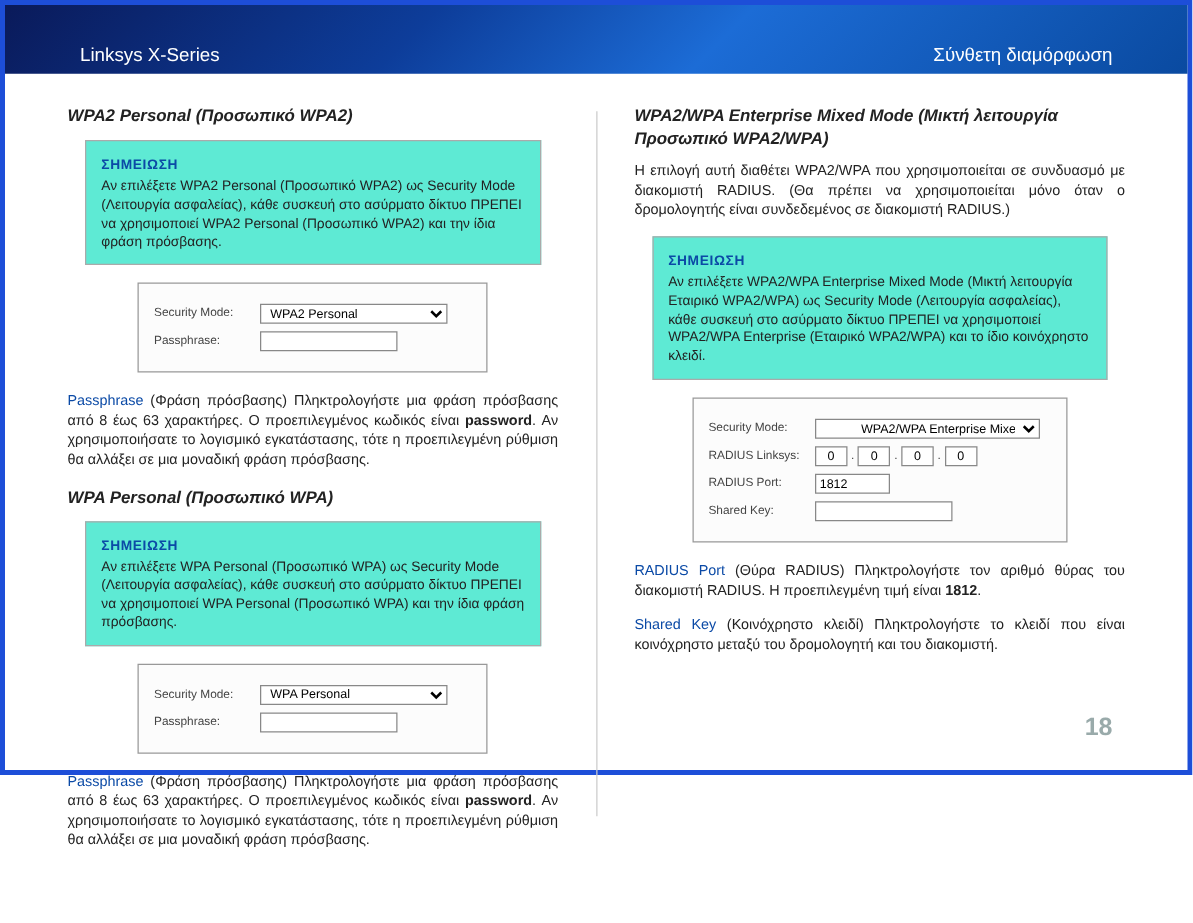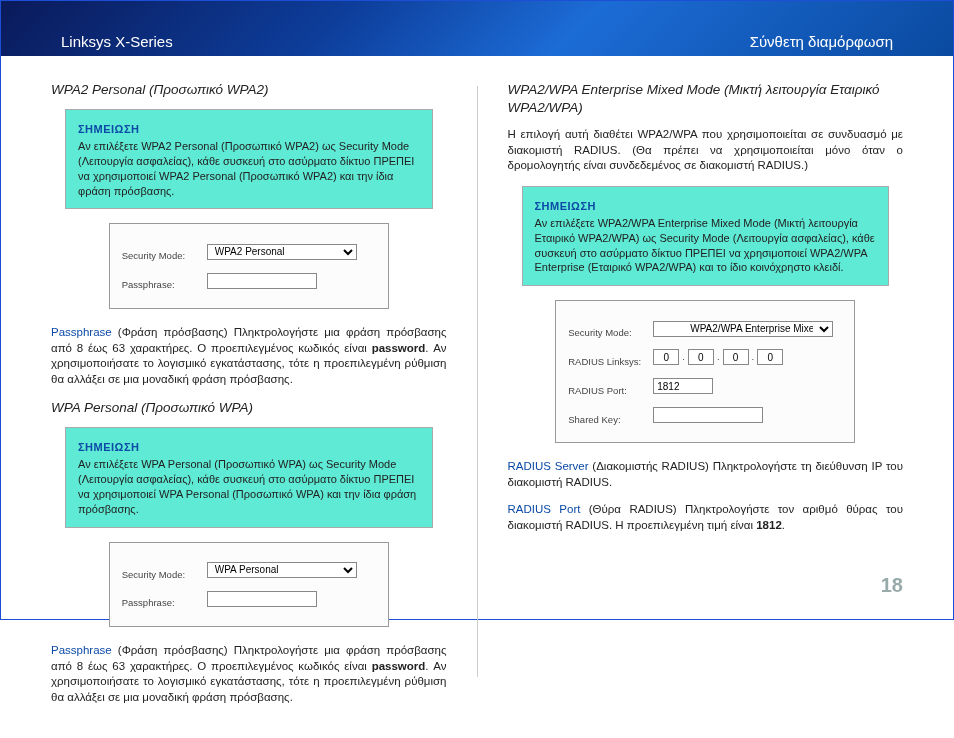--- a/index.html
+++ b/index.html
@@ -1,17 +1,17 @@
 <!DOCTYPE html>
 <html><head>
 <meta charset="utf-8">
 <style>
   * { box-sizing: border-box; margin: 0; padding: 0; }
   html, body { width: 954px; height: 738px; font-family: "Segoe UI", Arial, sans-serif; background: #fff; color: #222; }
-  .page { width: 954px; height: 620px; position: relative; background: #fff; border: 1px solid #1d4ed8; }
+  .page { width: 954px; height: 620px; position: relative; background: #fff; border: 4px solid #1d4ed8; }
   .header {
     height: 55px;
     background: linear-gradient(135deg, #0a1a5a 0%, #0d3d9a 35%, #1c6cd6 60%, #0a4aa0 100%);
     color: #fff;
     display: flex;
     align-items: flex-end;
     padding: 0 60px 6px 60px;
     justify-content: space-between;
     font-size: 15px;
     font-weight: 300;
@@ -20,21 +20,21 @@
     display: flex;
     padding: 25px 50px 0 50px;
     gap: 30px;
     font-size: 11.5px;
     line-height: 1.35;
   }
   .col { flex: 1; }
   .divider { width:1px; background:#ccc; margin: 5px 0 40px 0; }
   h3 {
     font-size: 13.5px;
-    font-weight: 400;
+    font-weight: 700;
     font-style: italic;
     margin: 0 0 10px 0;
   }
   .note {
     border: 1px solid #aaa;
     background: #5eead4;
     padding: 12px 12px 10px 12px;
     margin: 0 14px 14px 14px;
     font-size: 11px;
   }
@@ -42,33 +42,33 @@
   .panel {
     border: 1px solid #999;
     background: #fcfcfc;
     width: 280px;
     margin: 0 auto 16px auto;
     padding: 10px 12px 10px 12px;
     font-size: 9.5px;
     color:#444;
   }
   .panel .row { display:flex; align-items:center; margin:6px 0; }
-  .panel .lbl { width:85px;margin-top:10px; }
+  .panel .lbl { width:85px; }
   .panel select, .panel .txt, .panel .ip {
     font-size: 10px; height:16px; border:1px solid #888; background:#fff; padding:0 3px;
   }
   .panel select { width:150px; }
   .panel .txt { width:110px; }
   .panel .ip { width:26px; text-align:center; }
   .panel .dot { margin: 0 3px; }
   .para { margin: 0 0 12px 0; text-align: justify; }
   .term { color:#0b4aa6; font-weight:400; }
   .b { font-weight:700; }
   .page-num {
-    position: absolute; right: 50px; bottom: 22px;
+    position: absolute; right: 60px; bottom: 22px;
     color:#9aa; font-size: 20px; font-weight:700;
   }
 </style>
 </head>
 <body>
 
 <div class="page">
 
   <div class="header">
     <span>Linksys X-Series</span>
@@ -114,21 +114,21 @@
         </div>
       </div>
       <p class="para">
         <span class="term">Passphrase</span><span> (Φράση πρόσβασης) Πληκτρολογήστε μια φράση πρόσβασης από 8 έως 63 χαρακτήρες. Ο προεπιλεγμένος κωδικός είναι </span><span class="b">password</span><span>. Αν χρησιμοποιήσατε το λογισμικό εγκατάστασης, τότε η προεπιλεγμένη ρύθμιση θα αλλάξει σε μια μοναδική φράση πρόσβασης.</span>
       </p>
     </div>
 
     <div class="divider"></div>
 
     <div class="col">
-      <h3>WPA2/WPA Enterprise Mixed Mode (Μικτή λειτουργία Εταιρικό WPA2/WPA)</h3>
+      <h3>WPA2/WPA Enterprise Mixed Mode (Μικτή λειτουργία Προσωπικό WPA2/WPA)</h3>
       <p class="para">Η επιλογή αυτή διαθέτει WPA2/WPA που χρησιμοποιείται σε συνδυασμό με διακομιστή RADIUS. (Θα πρέπει να χρησιμοποιείται μόνο όταν ο δρομολογητής είναι συνδεδεμένος σε διακομιστή RADIUS.)</p>
       <div class="note">
         <div class="note-title">ΣΗΜΕΙΩΣΗ</div>
         <div>Αν επιλέξετε WPA2/WPA Enterprise Mixed Mode (Μικτή λειτουργία Εταιρικό WPA2/WPA) ως Security Mode (Λειτουργία ασφαλείας), κάθε συσκευή στο ασύρματο δίκτυο ΠΡΕΠΕΙ να χρησιμοποιεί WPA2/WPA Enterprise (Εταιρικό WPA2/WPA) και το ίδιο κοινόχρηστο κλειδί.</div>
       </div>
       <div class="panel" style="width:300px;">
         <div class="row">
           <span class="lbl">Security Mode:</span>
           <select style="width:180px;padding-left:32px;"><option>WPA2/WPA Enterprise Mixed Mode</option></select>
         </div>
@@ -145,23 +145,23 @@
         <div class="row">
           <span class="lbl">RADIUS Port:</span>
           <input class="txt" style="width: 60px;" value="1812">
         </div>
         <div class="row">
           <span class="lbl">Shared Key:</span>
           <input class="txt" value="" style="">
         </div>
       </div>
       <p class="para">
-        <span class="term">RADIUS Server</span><span> (Διακομιστής RADIUS)  Πληκτρολογήστε τη διεύθυνση IP του διακομιστή RADIUS.</span>
+        <span class="term">RADIUS Port</span><span> (Θύρα RADIUS) Πληκτρολογήστε τον αριθμό θύρας του διακομιστή RADIUS. Η προεπιλεγμένη τιμή είναι </span><span class="b">1812</span><span>.</span>
       </p>
       <p class="para">
-        <span class="term">RADIUS Port</span><span> (Θύρα RADIUS) Πληκτρολογήστε τον αριθμό θύρας του διακομιστή RADIUS. Η προεπιλεγμένη τιμή είναι </span><span class="b">1812</span><span>.</span>
+        <span class="term">Shared Key</span><span> (Κοινόχρηστο κλειδί) Πληκτρολογήστε το κλειδί που είναι κοινόχρηστο μεταξύ του δρομολογητή και του διακομιστή.</span>
       </p>
     </div>
 
   </div>
 
   <div class="page-num">18</div>
 </div>
 
 </body></html>

